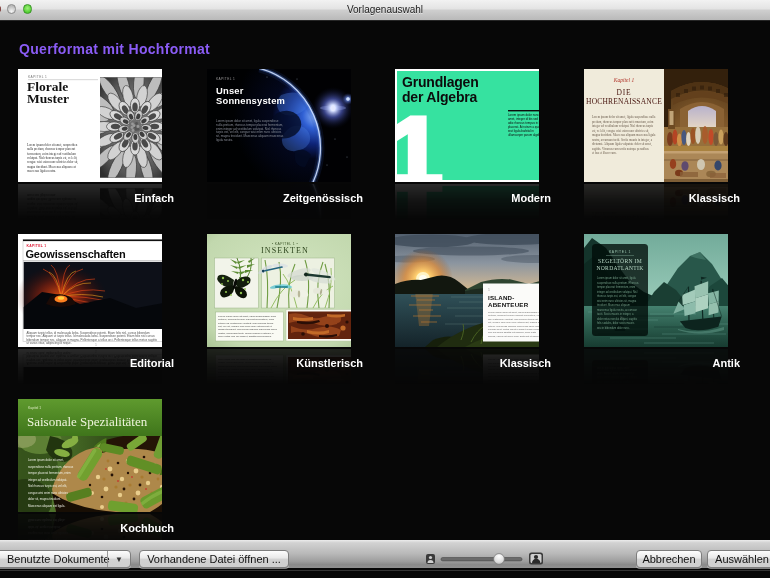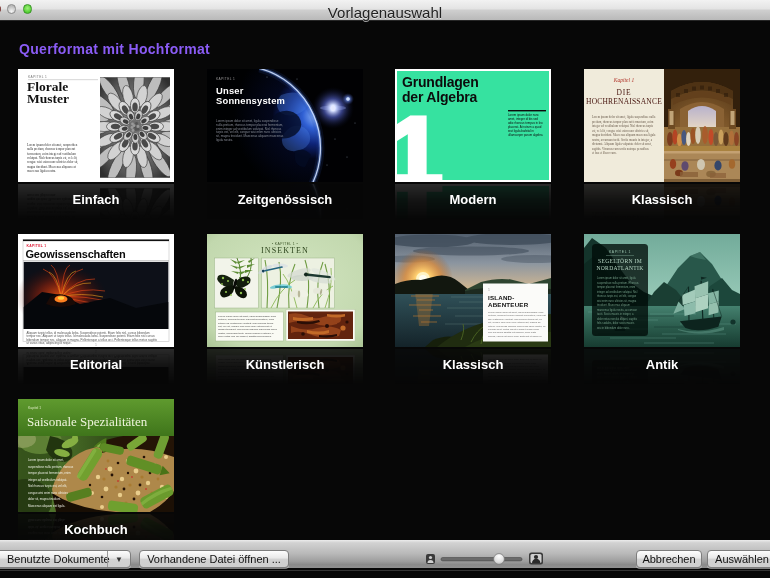--- a/index.html
+++ b/index.html
@@ -4,36 +4,36 @@
 <style>
   * { margin:0; padding:0; box-sizing:border-box; }
   html,body { width:770px; height:578px; overflow:hidden; background:#000; font-family:"Liberation Sans", sans-serif; }
   #stage { position:relative; width:770px; height:578px; background:#070707; }
 
   
   #titlebar { position:absolute; left:0; top:0; width:770px; height:21px;
     background:linear-gradient(to bottom,#f2f2f2 0%,#e3e3e3 45%,#cfcfcf 50%,#b9b9b9 100%);
     border-bottom:1px solid #262626; }
   #titlebar .wtitle { position:absolute; left:0; right:0; top:3.5px; text-align:center;
-    font-size:15px; color:#222; text-shadow:0 1px 0 rgba(255,255,255,.6); }
+    font-size:10px; color:#222; text-shadow:0 1px 0 rgba(255,255,255,.6); }
   .tl { position:absolute; top:4px; width:9.5px; height:9.5px; border-radius:50%; }
   .tl.red { left:-9px; background:radial-gradient(circle at 35% 30%, #e09090, #8c2b24 70%); border:1px solid #6d201c; }
   .tl.gray { left:6.5px; background:radial-gradient(circle at 50% 80%, #f5f5f5, #b9b9b9 75%); border:1px solid #8a8a8a; }
   .tl.green { left:22.5px; background:radial-gradient(circle at 50% 40%, #a0f07c, #52cf31 70%); border:1px solid #3a9328; }
 
   
   #heading { position:absolute; left:19px; top:41px; font-size:14px; font-weight:bold;
     color:#8b5cf6; letter-spacing:0.3px; }
 
   
-  .thumb { position:absolute; width:156px; height:113px; overflow:hidden;
+  .thumb { position:absolute; width:144px; height:113px; overflow:hidden;
     -webkit-box-reflect: below 2px linear-gradient(to top, rgba(0,0,0,.14) 0%, rgba(0,0,0,.05) 15%, transparent 32%); }
   .thumb svg { display:block; }
-  .tlabel { position:absolute; width:156px; text-align:center; color:#fff;
-    font-size:13px; font-weight:bold; letter-spacing:0px; z-index:5; }
+  .tlabel { position:absolute; width:156px; text-align:right; color:#fff;
+    font-size:11px; font-weight:bold; letter-spacing:0px; z-index:5; }
 
   
   #bottombar { position:absolute; left:0; top:540px; width:770px; height:28px;
     background:linear-gradient(to bottom,#ececec 0%, #d2d2d2 10%, #b9b9b9 48%, #9e9e9e 76%, #8a8a8a 88%, #909090 100%); }
   #bottombar::after { content:""; position:absolute; left:0; top:30px; width:770px; height:1px; background:rgba(90,90,90,.55); }
   .btn { position:absolute; height:18px; border:1px solid #7d7d7d; border-radius:4px;
     background:linear-gradient(to bottom,#fdfdfd,#e8e8e8 45%,#d2d2d2 50%,#cfcfcf 100%);
     box-shadow:0 1px 0 rgba(255,255,255,.5);
     font-size:11px; color:#111; text-align:center; line-height:16px; }
 </style>

